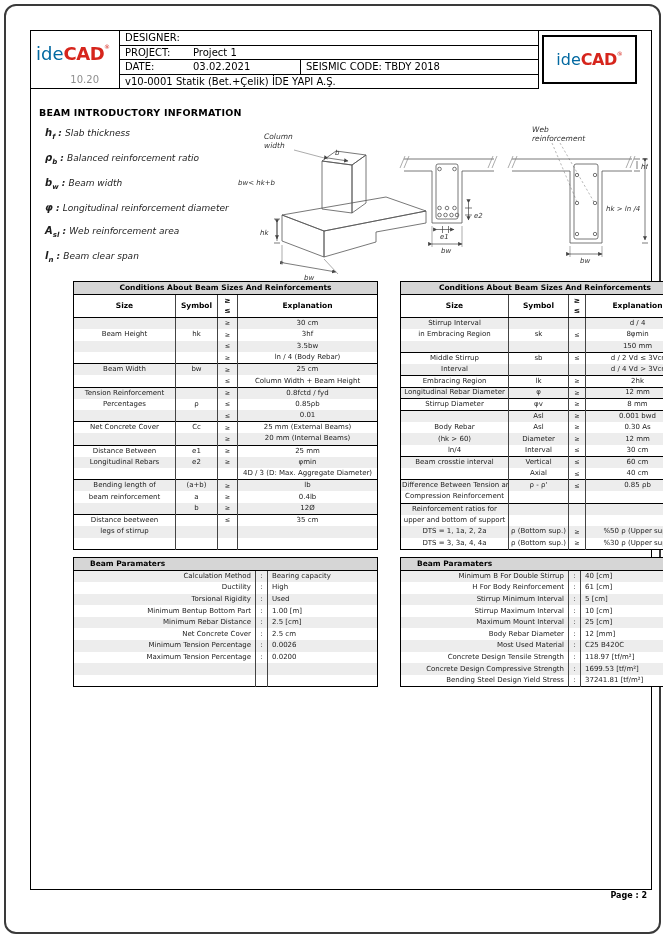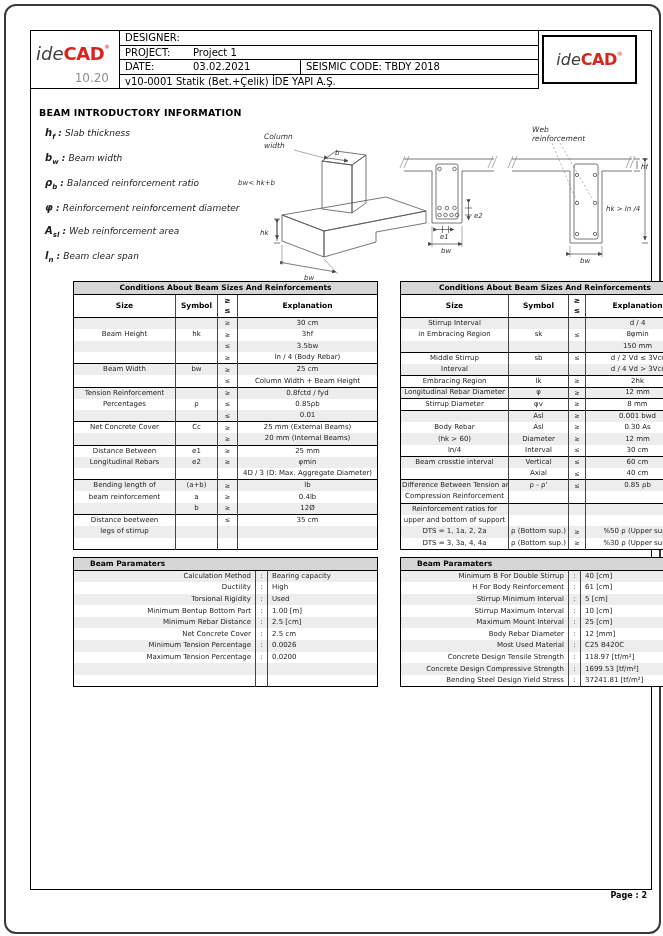--- a/index.html
+++ b/index.html
@@ -9,24 +9,24 @@
     -webkit-font-smoothing:antialiased;
   }
   .page-border{position:absolute;left:4px;top:4px;width:653px;height:926px;
     border:2px solid #3a3a3a;border-radius:12px;}
   .frame{position:absolute;left:30px;top:30px;width:620px;height:858px;border:1px solid #000;}
 
   
   .hdr{position:absolute;left:-1px;top:-1px;width:507px;height:57px;border:1px solid #000;display:flex;background:#fff;}
   .hdr-logo{width:88px;border-right:1px solid #000;position:relative;overflow:hidden;}
   .hdr-logo .mark{position:absolute;left:5px;top:12px;white-space:nowrap;}
-  .l-ide{color:#404040;font-size:18px;font-style:italic;}
+  .l-ide{color:#0369a1;font-size:18px;}
   .l-cad{color:#d6251c;font-weight:bold;font-size:18px;letter-spacing:-0.5px;}
   .l-reg{color:#d6251c;font-size:6px;vertical-align:top;}
-  .hdr-logo .ver{position:absolute;right:10px;bottom:3px;font-size:12px;color:#8e8e8e;}
+  .hdr-logo .ver{position:absolute;right:20px;bottom:3px;font-size:10px;color:#8e8e8e;}
   .hdr-rows{flex:1;display:flex;flex-direction:column;}
   .hdr-row{flex:1;display:flex;align-items:center;border-bottom:1px solid #000;font-weight:normal;font-size:10px;color:#000;}
   .hdr-row:last-child{border-bottom:none;}
   .hdr-row .lbl{width:68px;padding-left:5px;flex:none;}
   .hdr-row .val{flex:1;}
   .cell-date{width:107px;flex:none;display:flex;align-items:center;height:100%;}
   .cell-seismic{flex:1;border-left:1px solid #000;height:100%;display:flex;align-items:center;padding-left:5px;}
   .ver-line{padding-left:5px;}
   .logo-box{position:absolute;left:511px;top:4px;width:91px;height:45px;border:2px solid #000;
     display:flex;align-items:center;justify-content:center;background:#fff;}
@@ -106,23 +106,23 @@
       </div>
     </div>
   </div>
   <div class="logo-box">
     <div><span class="l-ide">ide</span><span class="l-cad">CAD</span><span class="l-reg">®</span></div>
   </div>
 
   <div class="section-title">BEAM INTRODUCTORY INFORMATION</div>
   <div class="defs">
       <div class="def-item"><span class="def-sym">h<sub>f</sub></span><span class="def-colon"> : </span><span class="def-desc">Slab thickness</span></div>
+      <div class="def-item"><span class="def-sym">ρ<sub>b</sub></span><span class="def-colon"> : </span><span class="def-desc">Balanced reinforcement ratio</span></div>
       <div class="def-item"><span class="def-sym">b<sub>w</sub></span><span class="def-colon"> : </span><span class="def-desc">Beam width</span></div>
-      <div class="def-item"><span class="def-sym">ρ<sub>b</sub></span><span class="def-colon"> : </span><span class="def-desc">Balanced reinforcement ratio</span></div>
-      <div class="def-item"><span class="def-sym">φ</span><span class="def-colon"> : </span><span class="def-desc">Reinforcement reinforcement diameter</span></div>
+      <div class="def-item"><span class="def-sym">φ</span><span class="def-colon"> : </span><span class="def-desc">Longitudinal reinforcement diameter</span></div>
       <div class="def-item"><span class="def-sym">A<sub>sl</sub></span><span class="def-colon"> : </span><span class="def-desc">Web reinforcement area</span></div>
       <div class="def-item"><span class="def-sym">l<sub>n</sub></span><span class="def-colon"> : </span><span class="def-desc">Beam clear span</span></div>
     </div>
 
   <svg class="diagrams" viewBox="0 0 412 160">
     <defs>
       <marker id="ah" markerWidth="7" markerHeight="7" refX="5.5" refY="3" orient="auto">
         <path d="M0,0 L6,3 L0,6 Z" fill="#444"></path>
       </marker>
     </defs>

